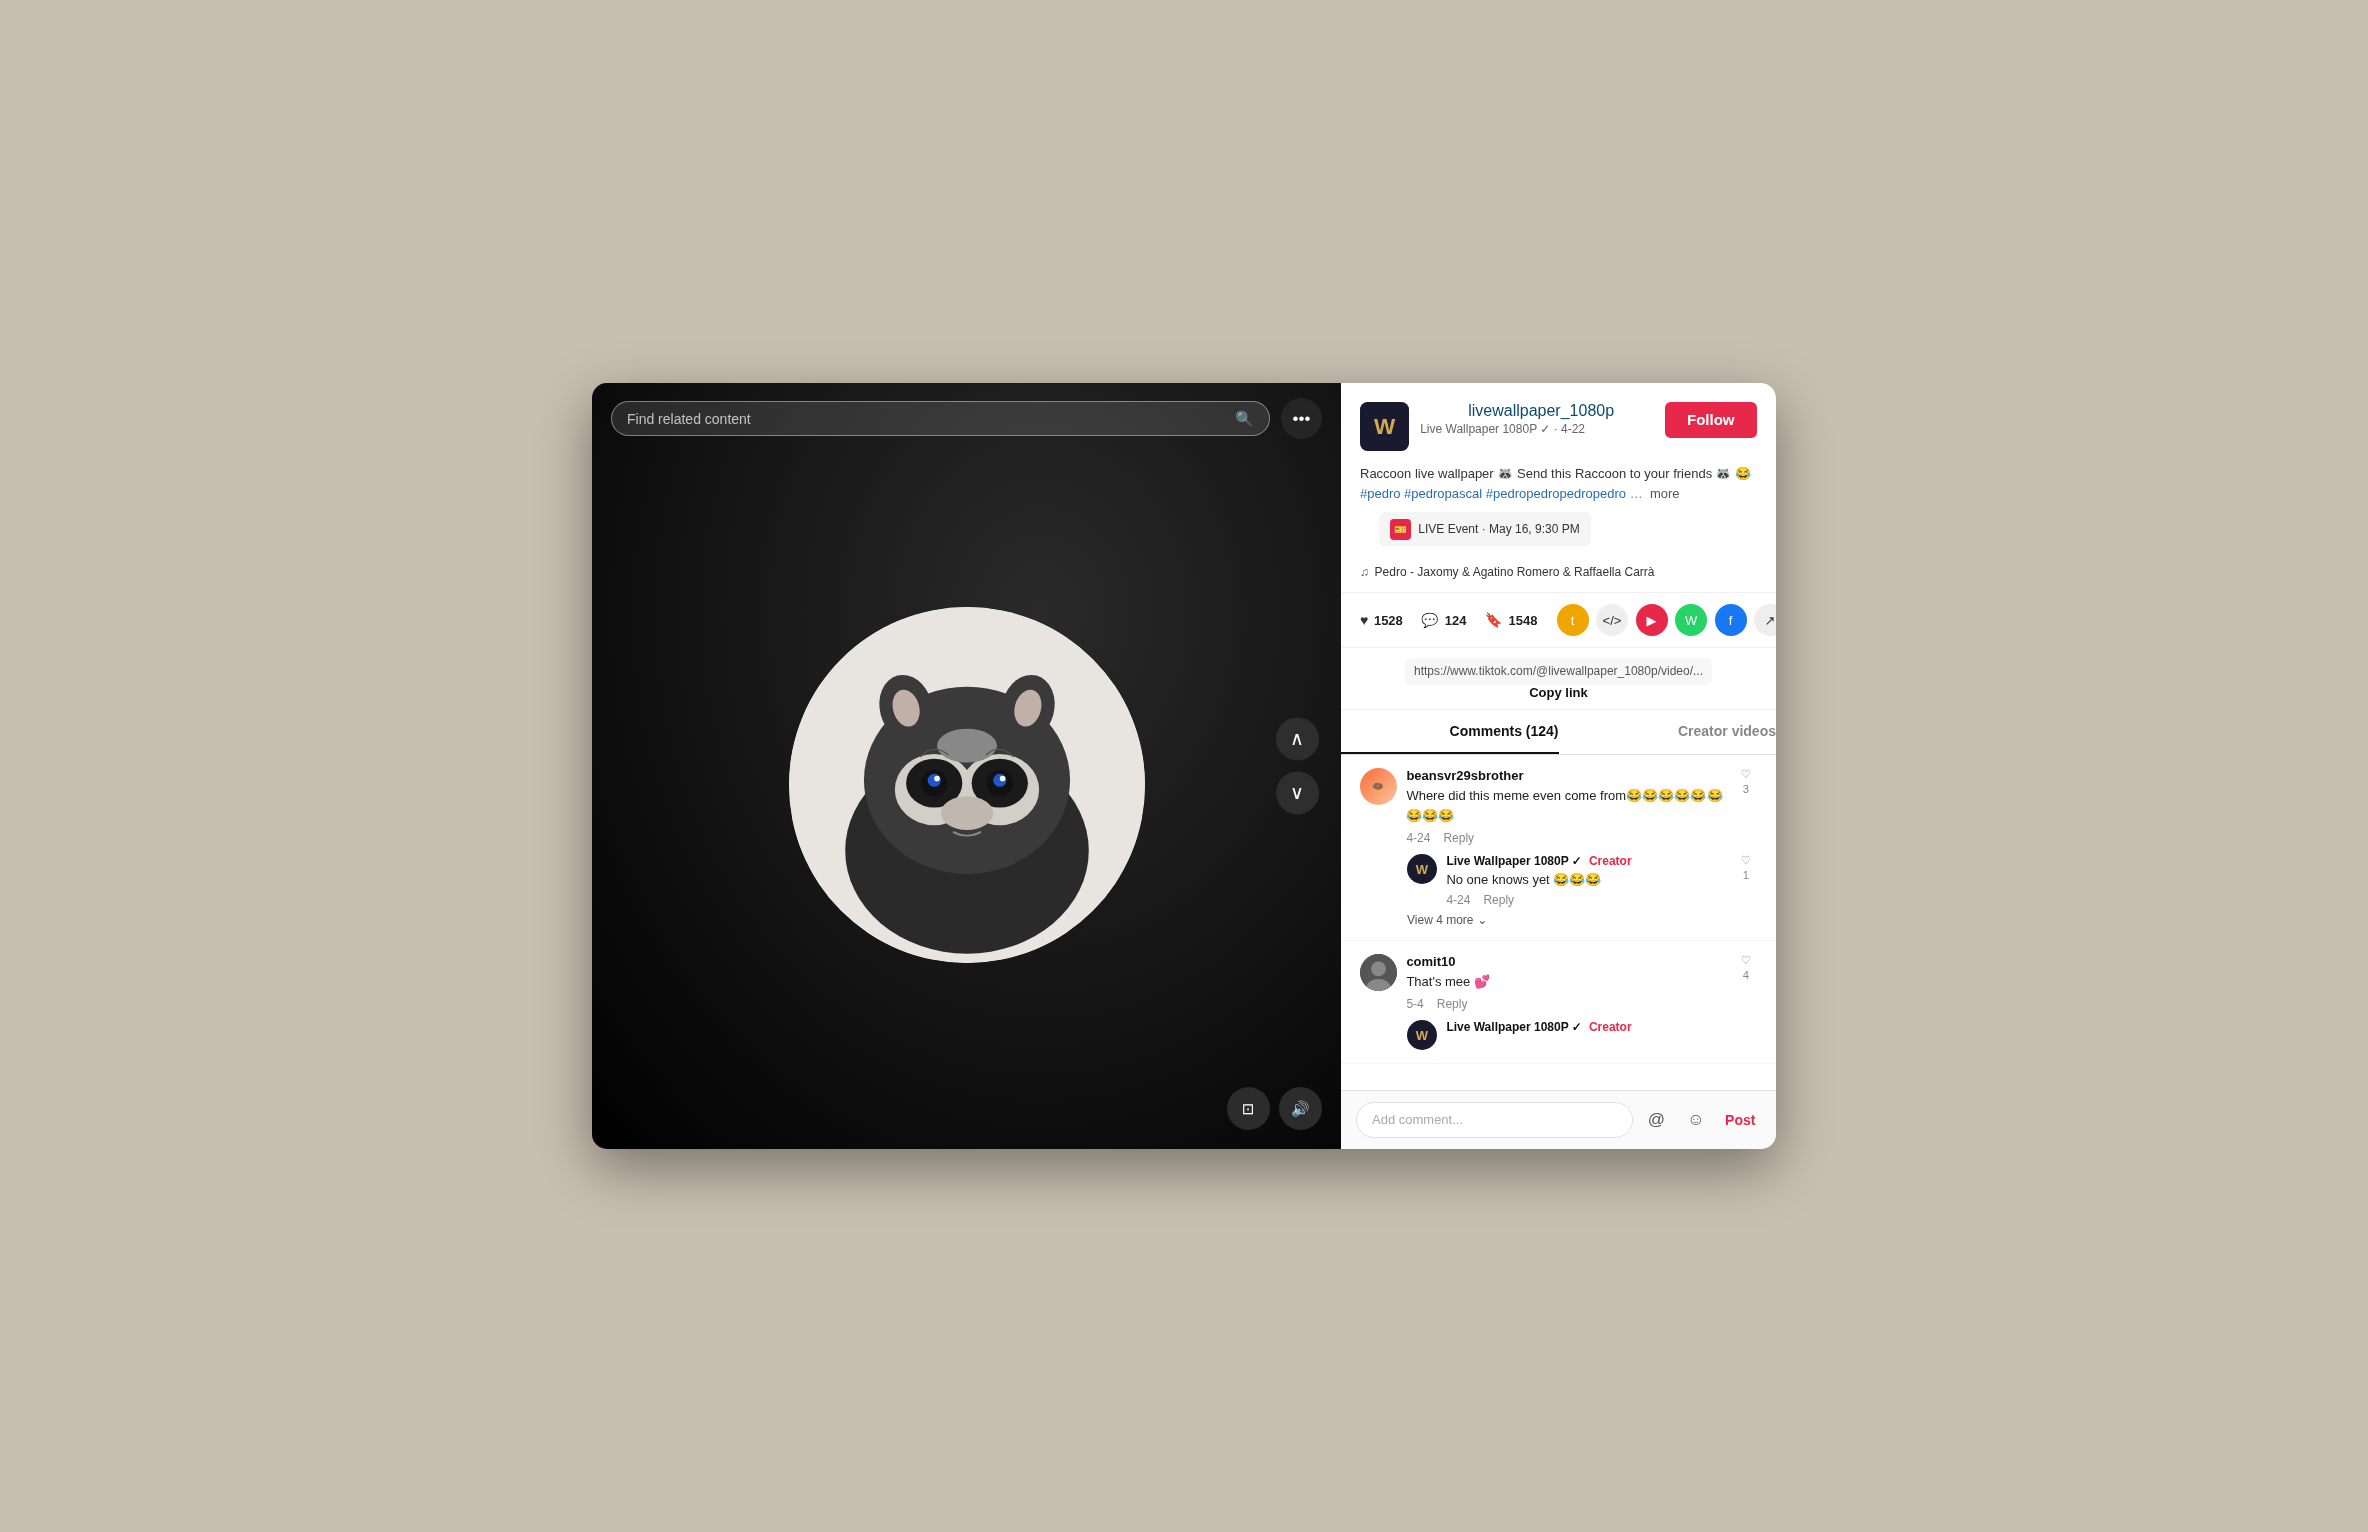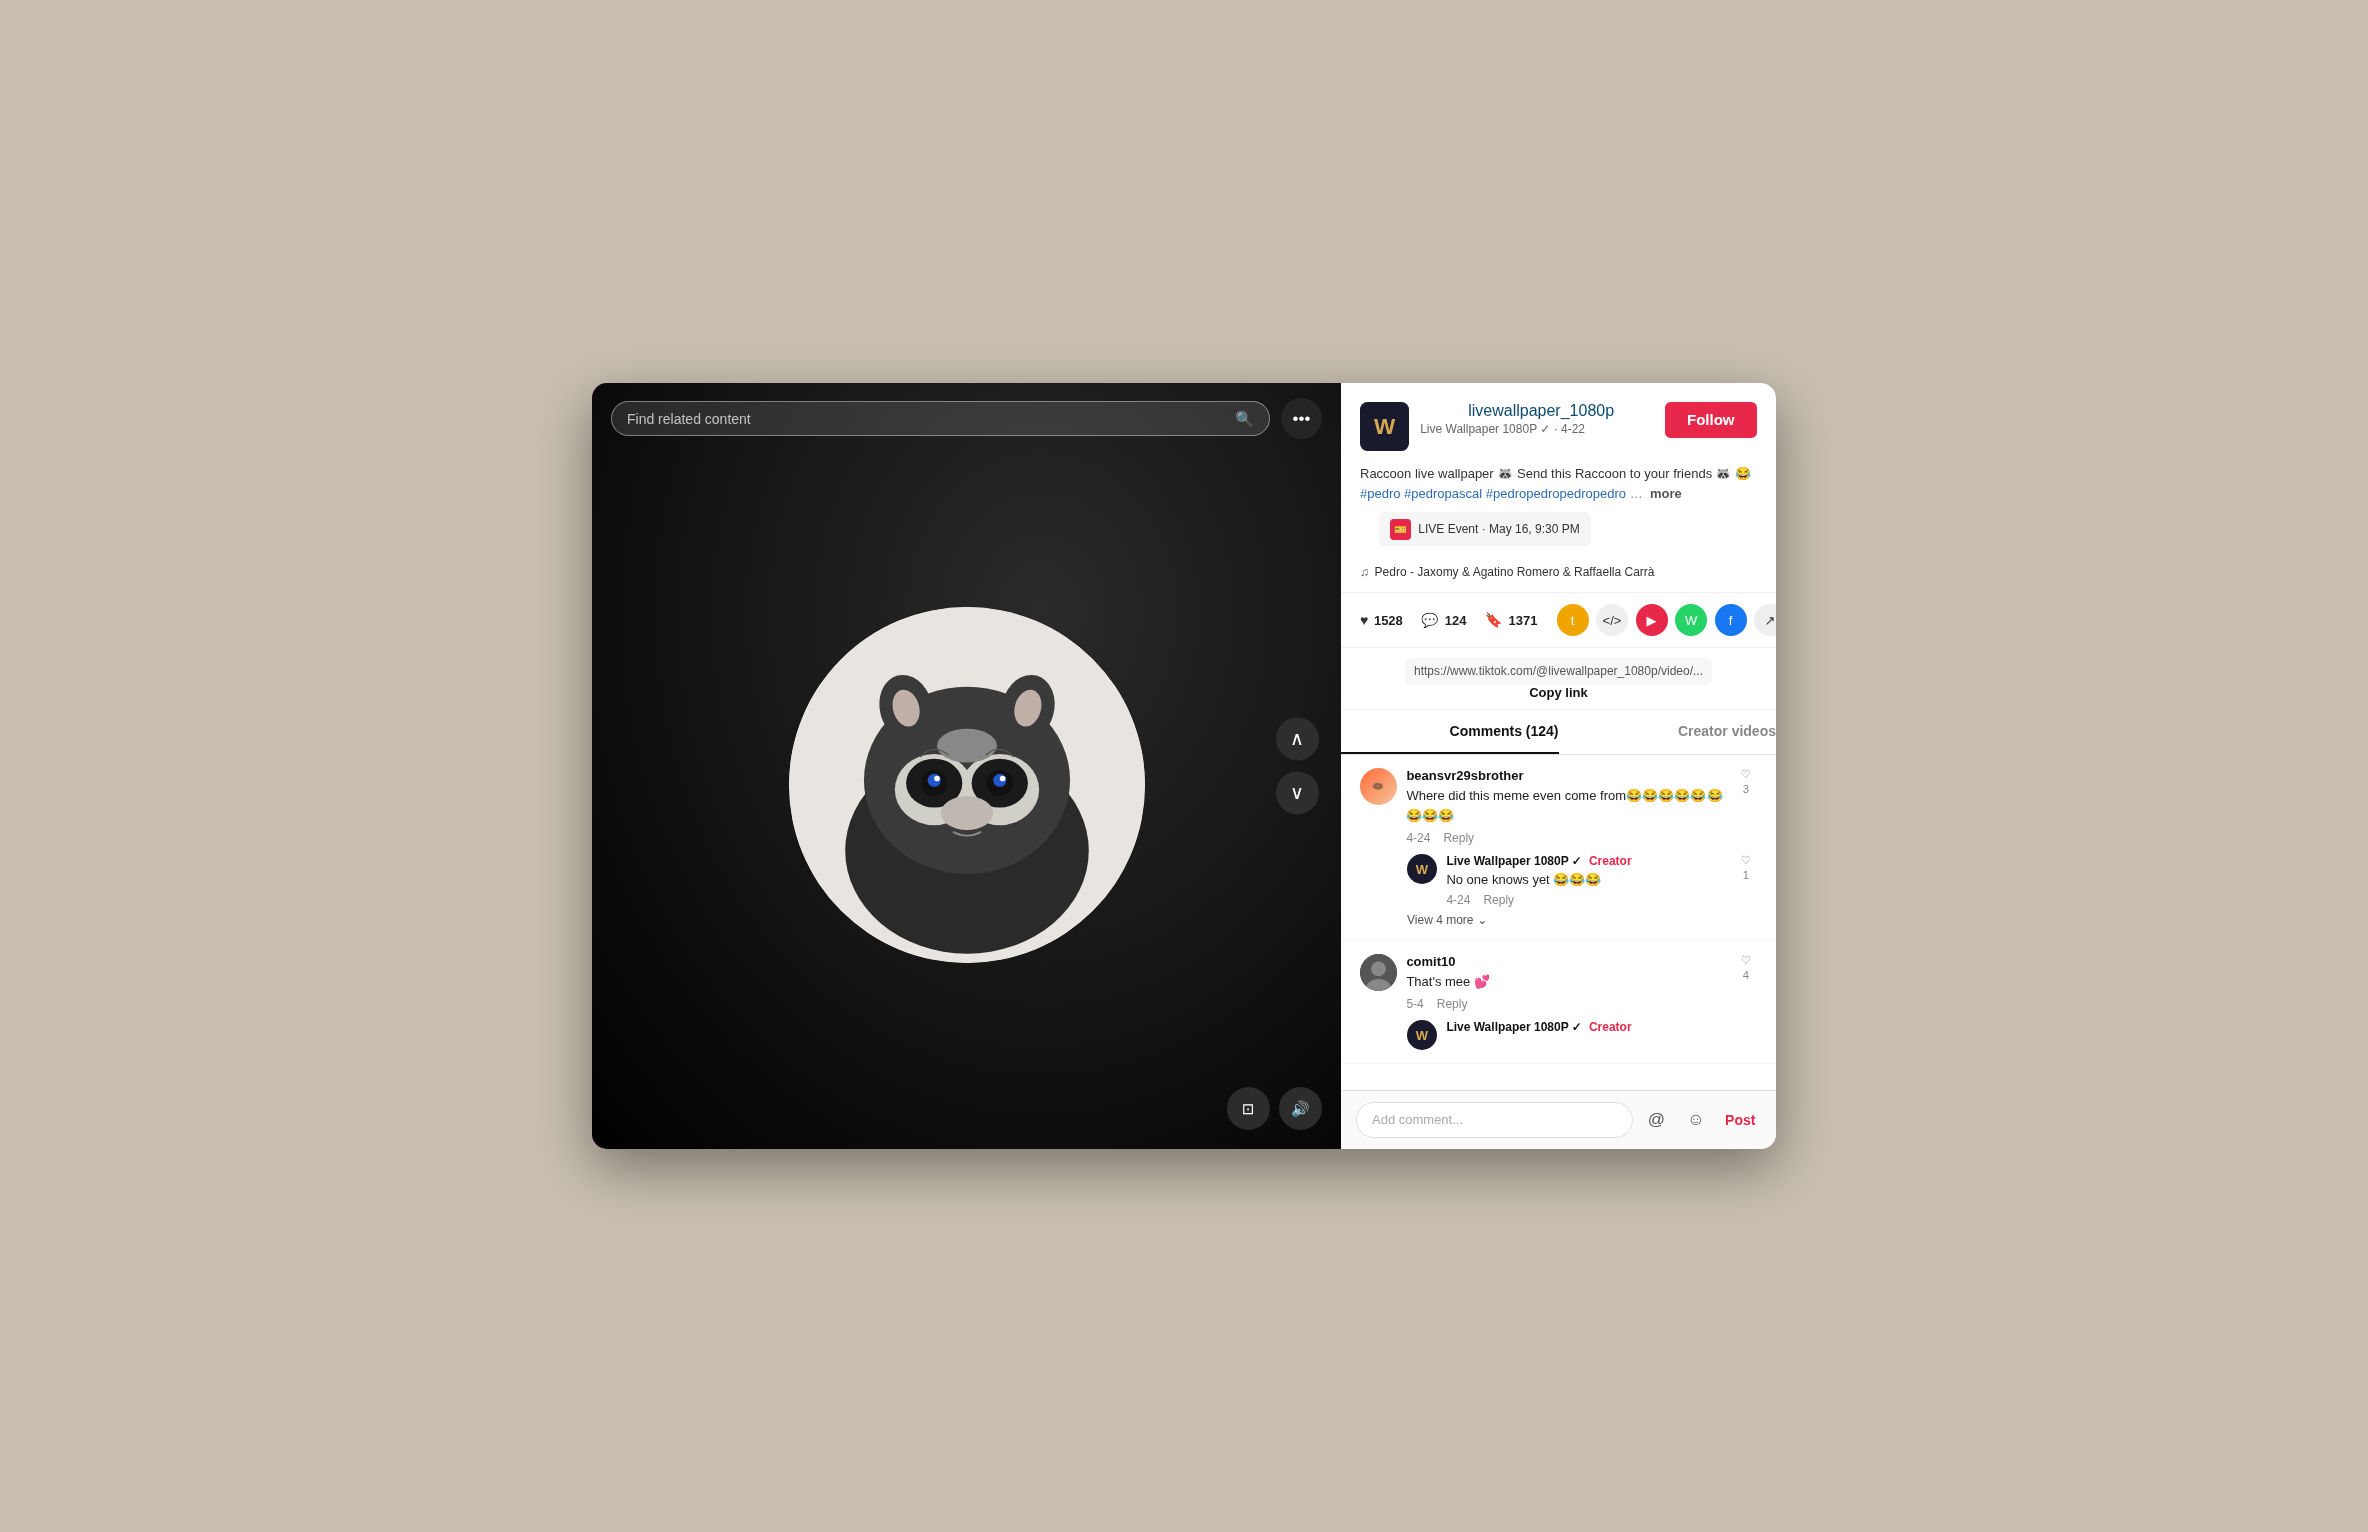--- a/index.html
+++ b/index.html
@@ -196,21 +196,21 @@
       cursor: pointer;
       white-space: nowrap;
     }
     .description {
       padding: 0 19px 9.4px;
       font-size: 13px;
       color: #333;
       line-height: 1.5;
     }
     .description .hashtag { color: #2b6cb0; }
-    .description .more { color: #555; font-weight: 700; margin-left: 3.7px; cursor: pointer; }
+    .description .more { color: #555; font-weight: 400; margin-left: 3.7px; cursor: pointer; }
     .live-event {
       margin: 0 19px 9.4px;
       display: inline-flex;
       align-items: center;
       gap: 7.5px;
       background: #f5f5f5;
       border-radius: 5.6px;
       padding: 6.6px 11.2px;
       font-size: 12px;
       color: #333;
@@ -581,21 +581,21 @@
       <div class="action-item">
         <span>♥</span>
         <span class="action-count">1528</span>
       </div>
       <div class="action-item">
         <span>💬</span>
         <span class="action-count">124</span>
       </div>
       <div class="action-item">
         <span>🔖</span>
-        <span class="action-count">1371</span>
+        <span class="action-count">1548</span>
       </div>
       <div class="share-icons">
         <button class="share-icon-btn" style="background:#f0a500;color:#fff;">t</button>
         <button class="share-icon-btn" style="background:#eee;color:#333;">&lt;/&gt;</button>
         <button class="share-icon-btn" style="background:#e8284a;color:#fff;">▶</button>
         <button class="share-icon-btn" style="background:#25d366;color:#fff;">W</button>
         <button class="share-icon-btn" style="background:#1877f2;color:#fff;">f</button>
         <button class="share-icon-btn" style="background:#eee;color:#333;">↗</button>
       </div>
     </div>

